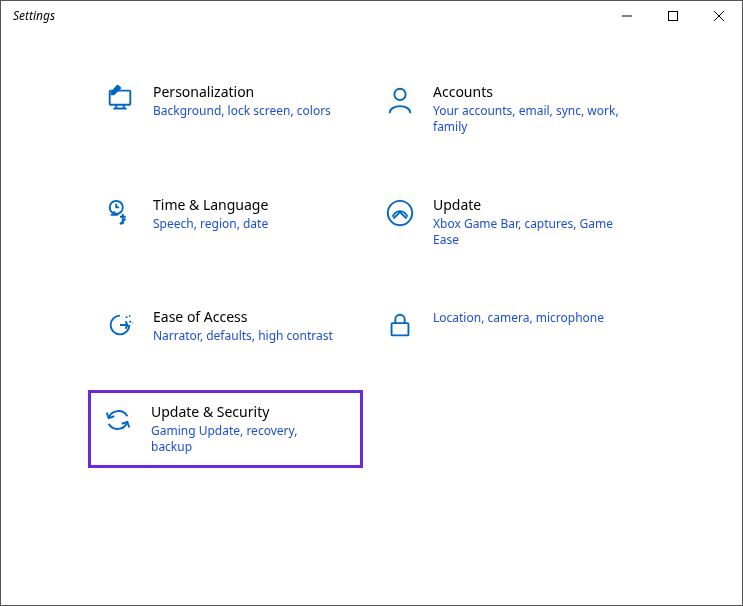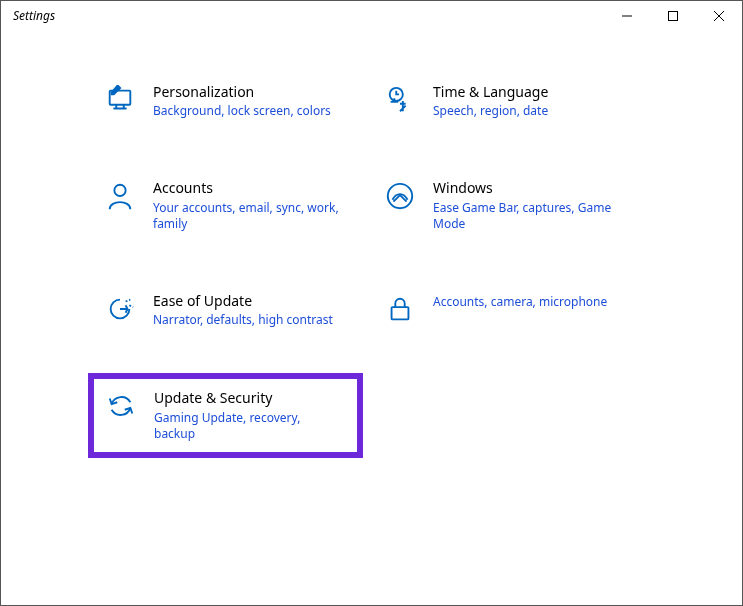--- a/index.html
+++ b/index.html
@@ -78,21 +78,21 @@
     color: #000;
     line-height: 1.3;
   }
   .tile .desc {
     font-size: 12px;
     color: #1d4ed8;
     line-height: 1.35;
     margin-top: 2px;
   }
   .highlight {
-    border: 6px solid #6d28d9;
+    border: 3px solid #6d28d9;
     padding: 10px 10px 10px 10px;
     margin: -13px;
     width: 275px;
   }
 </style>
 </head>
 <body>
 
 <div class="titlebar">
   <span class="title">Settings</span>
@@ -129,83 +129,83 @@
       <div class="text">
         <div class="label">Personalization</div>
         <div class="desc">Background, lock screen, colors</div>
       </div>
     </div>
 
 
     <div class="tile">
       <span class="icon">
         <svg viewBox="0 0 32 32">
+          <circle cx="16" cy="10" r="6"></circle>
+          <path d="M5 30 C5 20 27 20 27 30"></path>
+        </svg>
+      </span>
+      <div class="text">
+        <div class="label">Accounts</div>
+        <div class="desc">Your accounts, email, sync, work, family</div>
+      </div>
+    </div>
+
+    <div class="tile">
+      <span class="icon">
+        <svg viewBox="0 0 32 32">
           <circle cx="12" cy="10" r="7"></circle>
           <path d="M12 6 V10 H15"></path>
           <path d="M16 20 L22 20 M19 17 L19 28 M16 28 L22 22" stroke-width="2"></path>
           <path d="M6 18 H14 M10 18 V14"></path>
         </svg>
       </span>
       <div class="text">
         <div class="label">Time &amp; Language</div>
         <div class="desc">Speech, region, date</div>
       </div>
     </div>
 
     <div class="tile">
       <span class="icon">
         <svg viewBox="0 0 32 32">
-          <circle cx="16" cy="10" r="6"></circle>
-          <path d="M5 30 C5 20 27 20 27 30"></path>
-        </svg>
-      </span>
-      <div class="text">
-        <div class="label">Accounts</div>
-        <div class="desc">Your accounts, email, sync, work, family</div>
-      </div>
-    </div>
-
-    <div class="tile">
-      <span class="icon">
-        <svg viewBox="0 0 32 32">
           <circle cx="16" cy="16" r="13"></circle>
           <path d="M8 20 C12 12 20 12 24 20"></path>
           <path d="M9 22 L16 15 L23 22"></path>
         </svg>
       </span>
       <div class="text">
-        <div class="label">Windows</div>
-        <div class="desc">Ease Game Bar, captures, Game Mode</div>
+        <div class="label">Update</div>
+        <div class="desc">Xbox Game Bar, captures, Game Ease</div>
       </div>
     </div>
 
     <div class="tile">
       <span class="icon">
         <svg viewBox="0 0 32 32">
           <path d="M26 16 A10 10 0 1 1 16 6"></path>
           <path d="M22 8 L27 6 M26 12 L30 14" stroke-dasharray="2 2"></path>
           <path d="M16 16 L24 16 L22 12 M24 16 L22 20"></path>
         </svg>
       </span>
       <div class="text">
-        <div class="label">Ease of Update</div>
+        <div class="label">Ease of Access</div>
         <div class="desc">Narrator, defaults, high contrast</div>
       </div>
     </div>
 
 
     <div class="tile">
       <span class="icon">
         <svg viewBox="0 0 32 32">
           <rect x="7" y="14" width="18" height="13" rx="1"></rect>
           <path d="M11 14 V10 a5 5 0 0 1 10 0 V14"></path>
         </svg>
       </span>
       <div class="text">
-        <div class="desc">Accounts, camera, microphone</div>
+        <div class="desc">Location, camera, microphone</div>
       </div>
     </div>
 
     <div class="tile highlight">
       <span class="icon">
         <svg viewBox="0 0 32 32">
           <path d="M26 12 A11 11 0 0 0 6 14"></path>
           <path d="M6 20 A11 11 0 0 0 26 18"></path>
           <path d="M4 8 L6 14 L12 12"></path>
           <path d="M28 24 L26 18 L20 20"></path>

